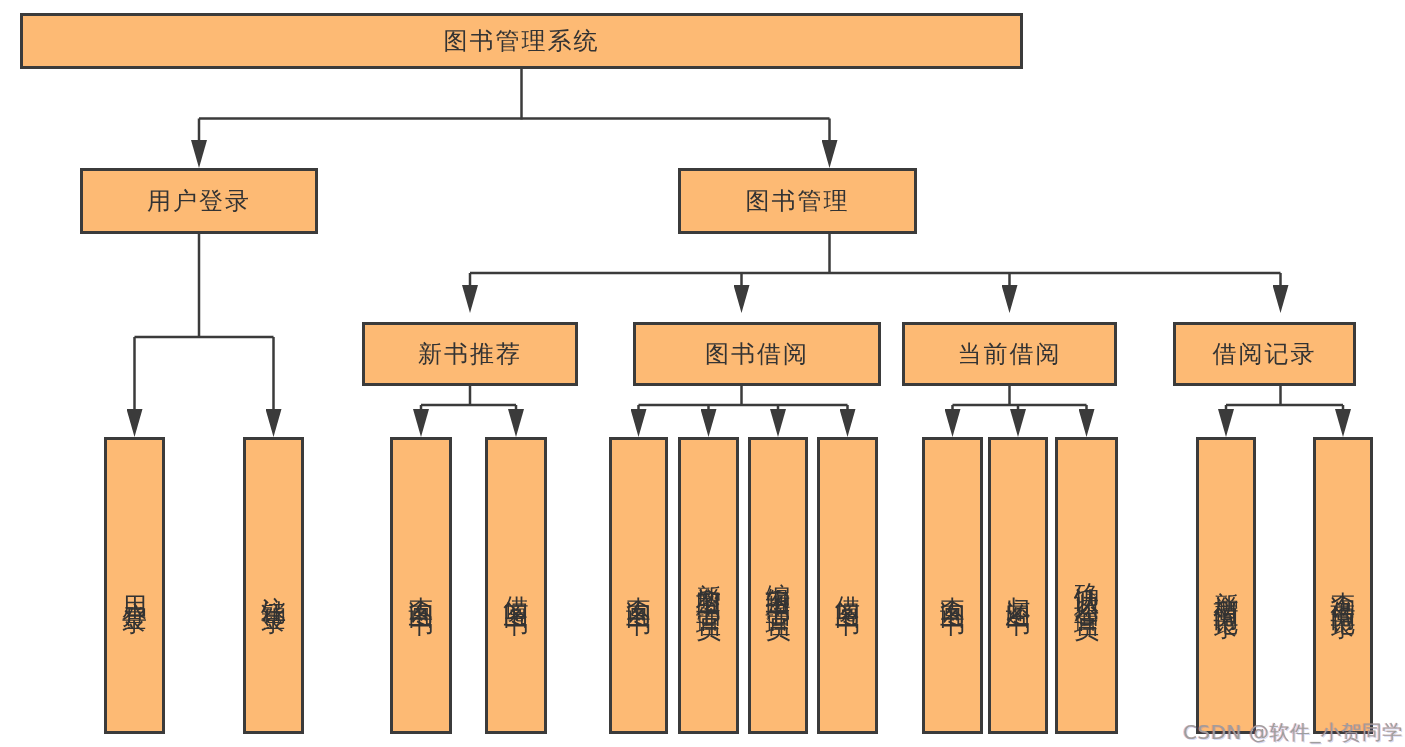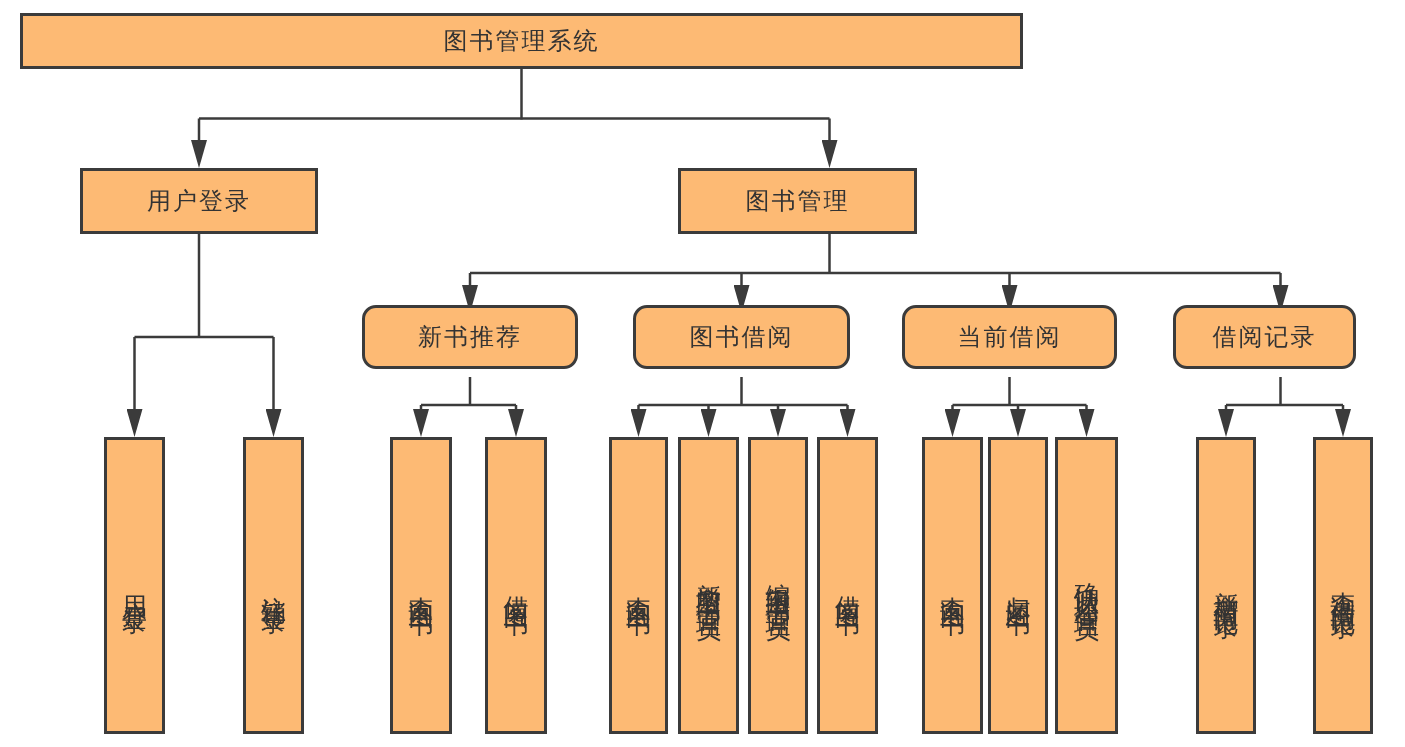--- a/index.html
+++ b/index.html
@@ -33,21 +33,21 @@
     color: #333333;
   }
   .hnode span {
     font-size: 24px;
     letter-spacing: 2px;
     white-space: nowrap;
     color: #333333;
   }
   .root-node  { left: 20px;  top: 13px;  width: 1003px; height: 56px; }
   .l2-node    { top: 168px;  height: 66px; }
-  .l3-node    { top: 305px;  height: 64px; border-radius: 14px; }
+  .l3-node    { top: 322px;  height: 64px; }
   .leaf {
     top: 437px;
     height: 297px;
   }
   .leaf span {
     writing-mode: vertical-rl;
     text-orientation: mixed;
     font-size: 25px;
     line-height: 1;
     letter-spacing: 5px;
@@ -125,21 +125,21 @@
   <div class="node hnode l2-node" style="left:80px;width:238px;">
     <span>用户登录</span>
   </div>
   <div class="node hnode l2-node" style="left:678px;width:239px;">
     <span>图书管理</span>
   </div>
 
   <div class="node hnode l3-node" style="left:362px;width:216px;">
     <span>新书推荐</span>
   </div>
-  <div class="node hnode l3-node" style="left:633px;width:217px;">
+  <div class="node hnode l3-node" style="left:633px;width:248px;">
     <span>图书借阅</span>
   </div>
   <div class="node hnode l3-node" style="left:902px;width:215px;">
     <span>当前借阅</span>
   </div>
   <div class="node hnode l3-node" style="left:1173px;width:183px;">
     <span>借阅记录</span>
   </div>
 
   <div class="node leaf" style="left:104px;width:61px;">
@@ -179,14 +179,15 @@
     <span>确认归还（管理员）</span>
   </div>
 
   <div class="node leaf" style="left:1196px;width:60px;">
     <span>新增借阅记录</span>
   </div>
   <div class="node leaf" style="left:1313px;width:60px;">
     <span>查询借阅记录</span>
   </div>
 
+  <div id="watermark">CSDN @软件_小贺同学</div>
 
 </div>
 
 </body></html>

